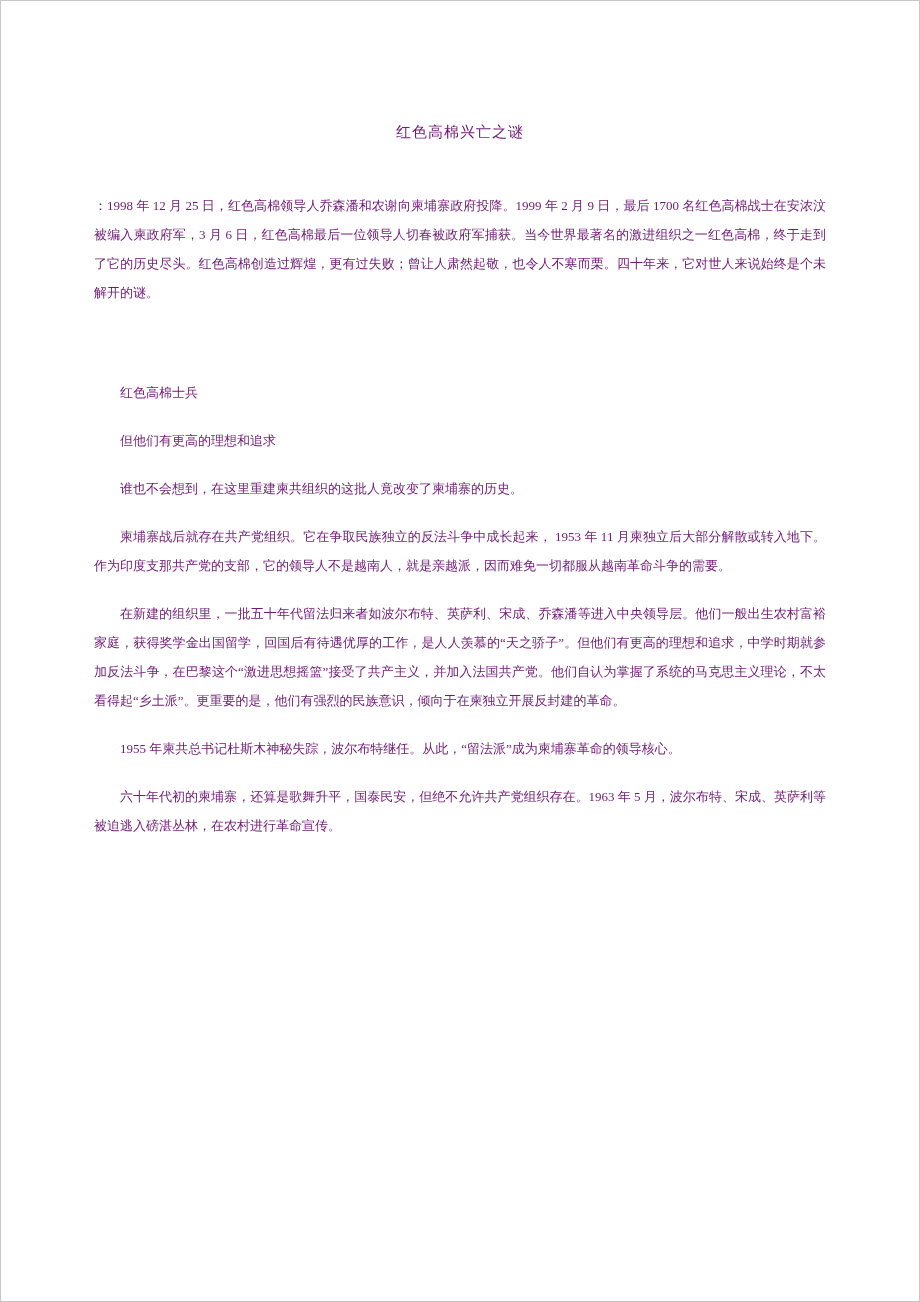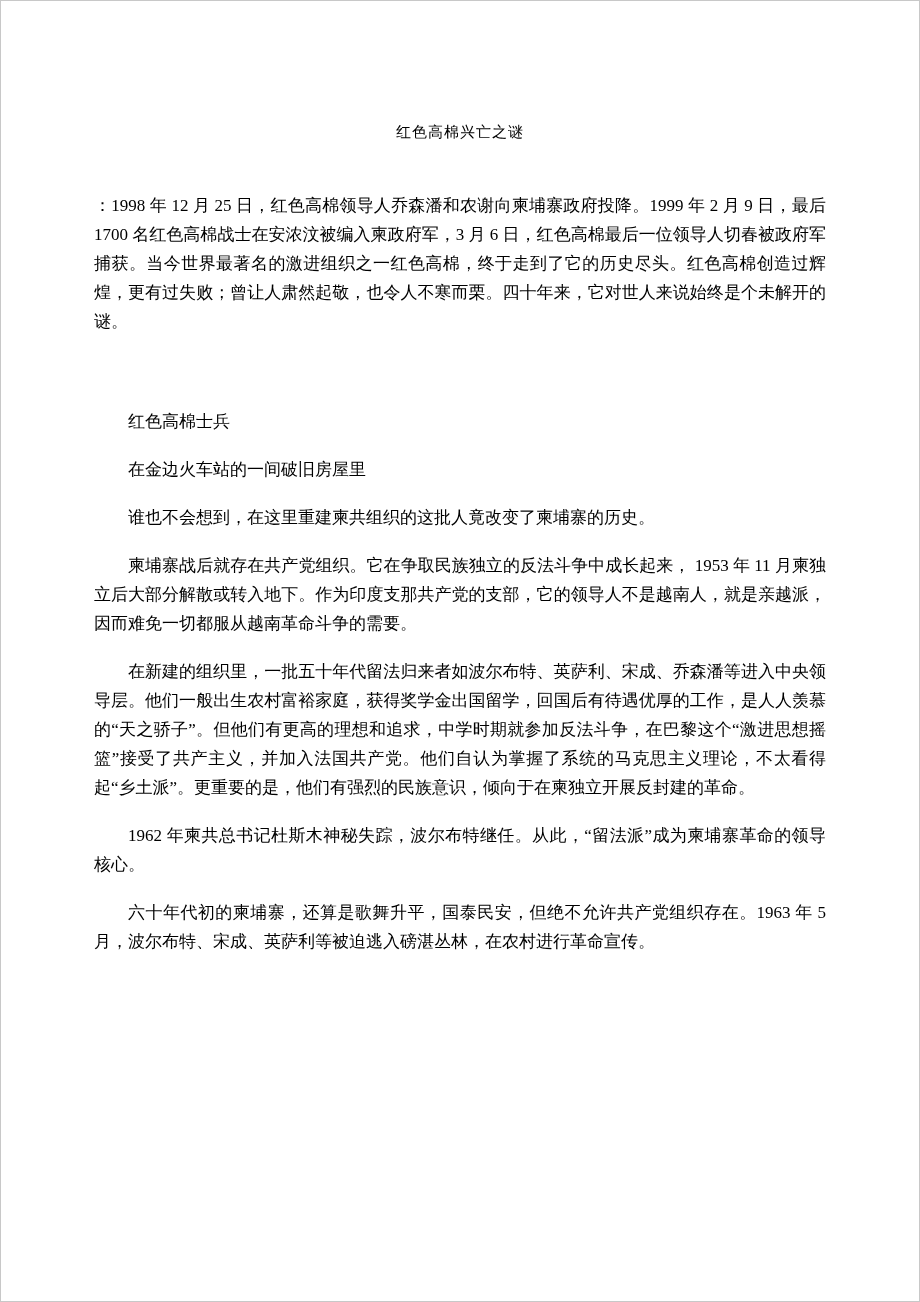--- a/index.html
+++ b/index.html
@@ -9,32 +9,32 @@
   }
   .page {
     position: relative;
     box-sizing: border-box;
     width: 920px;
     min-height: 1302px;
     background: #ffffff;
     border: 1px solid #c8c8c8;
     padding: 120px 93px 60px 93px;
     font-family: "Liberation Serif", "DejaVu Serif", serif;
-    color: #000000;
+    color: #701a75;
   }
   .title {
     font-size: 15px;
     font-weight: normal;
     text-align: center;
     margin: 0 0 48px 0;
     line-height: 22px;
     letter-spacing: 1px;
   }
   .para {
-    font-size: 17px;
+    font-size: 13px;
     line-height: 29px;
     margin: 0 0 19px 0;
     text-align: justify;
     word-break: break-all;
   }
   .indent {
     text-indent: 2em;
   }
   .image-gap {
     height: 52px;
@@ -46,29 +46,29 @@
 <div class="page">
 
   <h1 class="title">红色高棉兴亡之谜</h1>
 
   <p class="para">：1998 年 12 月 25 日，红色高棉领导人乔森潘和农谢向柬埔寨政府投降。1999 年 2 月 9 日，最后 1700 名红色高棉战士在安浓汶被编入柬政府军，3 月 6 日，红色高棉最后一位领导人切春被政府军捕获。当今世界最著名的激进组织之一红色高棉，终于走到了它的历史尽头。红色高棉创造过辉煌，更有过失败；曾让人肃然起敬，也令人不寒而栗。四十年来，它对世人来说始终是个未解开的谜。</p>
 
   <div class="image-gap"></div>
 
   <p class="para indent">红色高棉士兵</p>
 
-  <p class="para indent">在金边火车站的一间破旧房屋里</p>
+  <p class="para indent">但他们有更高的理想和追求</p>
 
 
   <p class="para indent">谁也不会想到，在这里重建柬共组织的这批人竟改变了柬埔寨的历史。</p>
 
   <p class="para indent">柬埔寨战后就存在共产党组织。它在争取民族独立的反法斗争中成长起来， 1953 年 11 月柬独立后大部分解散或转入地下。作为印度支那共产党的支部，它的领导人不是越南人，就是亲越派，因而难免一切都服从越南革命斗争的需要。</p>
 
   <p class="para indent">在新建的组织里，一批五十年代留法归来者如波尔布特、英萨利、宋成、乔森潘等进入中央领导层。他们一般出生农村富裕家庭，获得奖学金出国留学，回国后有待遇优厚的工作，是人人羡慕的“天之骄子”。但他们有更高的理想和追求，中学时期就参加反法斗争，在巴黎这个“激进思想摇篮”接受了共产主义，并加入法国共产党。他们自认为掌握了系统的马克思主义理论，不太看得起“乡土派”。更重要的是，他们有强烈的民族意识，倾向于在柬独立开展反封建的革命。</p>
 
-  <p class="para indent">1962 年柬共总书记杜斯木神秘失踪，波尔布特继任。从此，“留法派”成为柬埔寨革命的领导核心。</p>
+  <p class="para indent">1955 年柬共总书记杜斯木神秘失踪，波尔布特继任。从此，“留法派”成为柬埔寨革命的领导核心。</p>
 
   <p class="para indent">六十年代初的柬埔寨，还算是歌舞升平，国泰民安，但绝不允许共产党组织存在。1963 年 5 月，波尔布特、宋成、英萨利等被迫逃入磅湛丛林，在农村进行革命宣传。</p>
 
 
 
 
 </div>
 
 </body></html>

